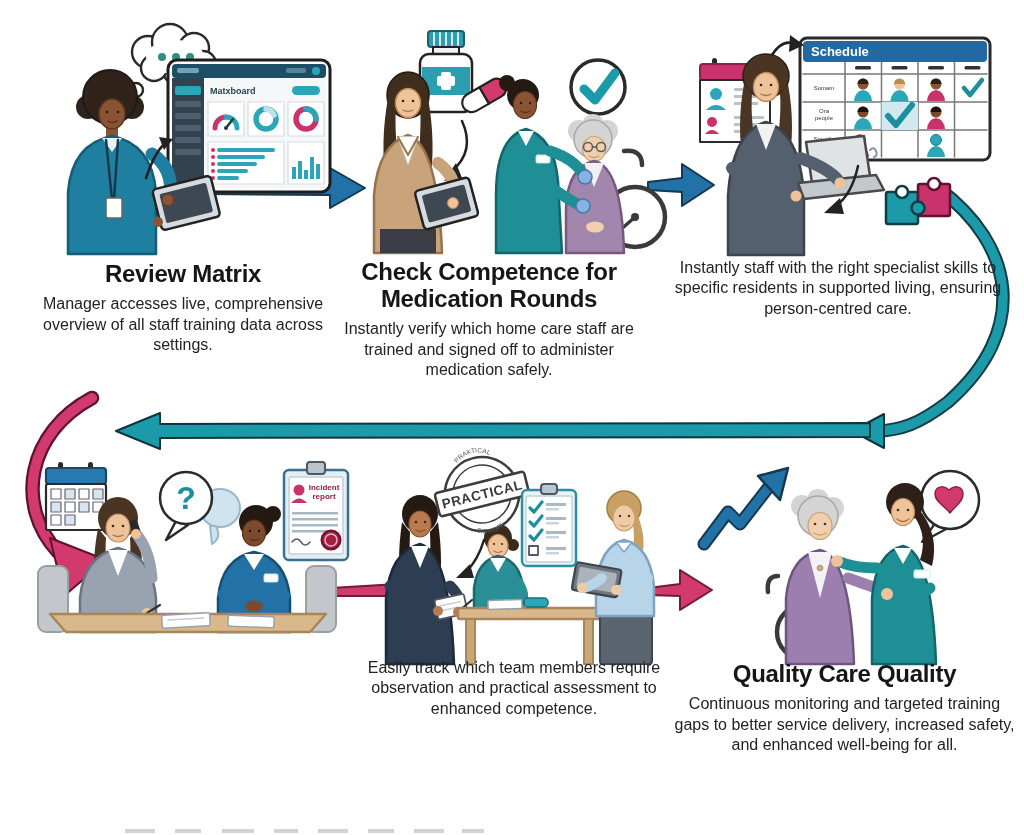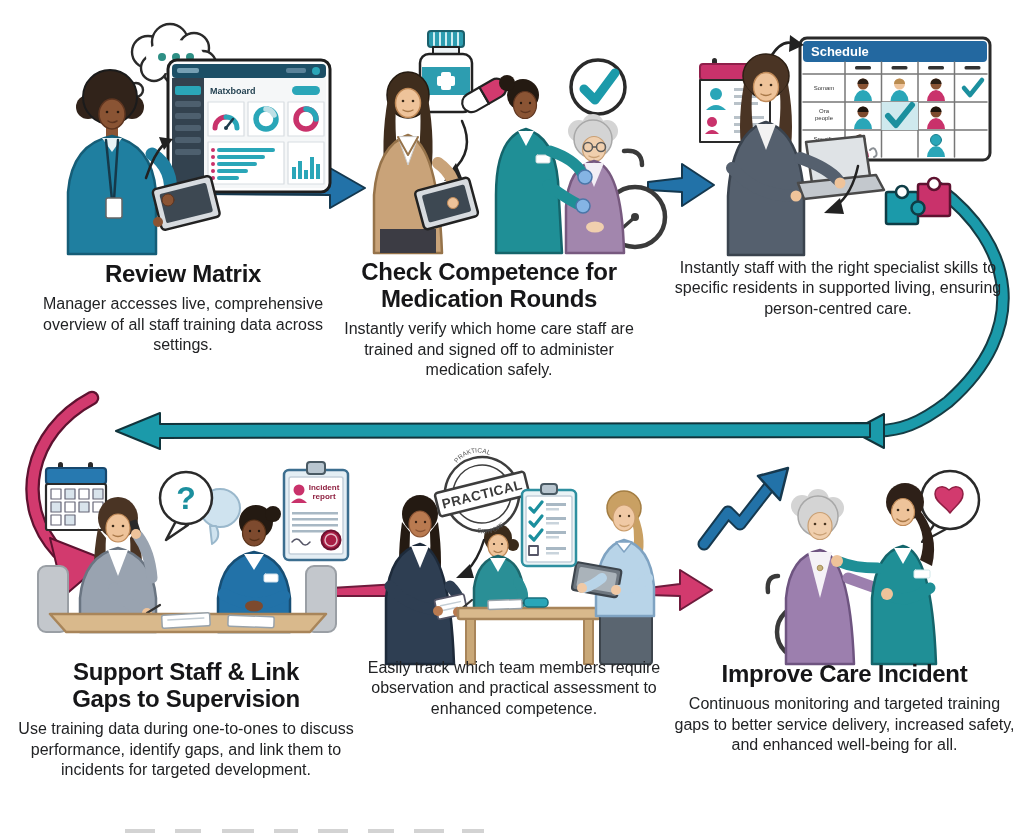--- a/index.html
+++ b/index.html
@@ -597,26 +597,21 @@
   <p class="step-body">Manager accesses live, comprehensive overview of all staff training data across settings.</p>
 </div>
 <div class="textblock" style="left:328px;top:258px;width:322px">
   <h3 class="step-title">Check Competence for
 Medication Rounds</h3>
   <p class="step-body">Instantly verify which home care staff are trained and signed off to administer medication safely.</p>
 </div>
 <div class="textblock" style="left:668px;top:258px;width:340px">
   <p class="step-body">Instantly staff with the right specialist skills to specific residents in supported living, ensuring person-centred care.</p>
 </div>
-<div class="textblock" style="left:12px;top:658px;width:348px">
-  <h3 class="step-title">Support Staff &amp; Link
-Gaps to Supervision</h3>
-  <p class="step-body">Use training data during one-to-ones to discuss performance, identify gaps, and link them to incidents for targeted development.</p>
-</div>
 <div class="textblock" style="left:362px;top:658px;width:304px">
   <p class="step-body">Easily track which team members require observation and practical assessment to enhanced competence.</p>
 </div>
 <div class="textblock" style="left:672px;top:660px;width:345px">
-  <h3 class="step-title">Improve Care Incident</h3>
+  <h3 class="step-title">Quality Care Quality</h3>
   <p class="step-body">Continuous monitoring and targeted training gaps to better service delivery, increased safety, and enhanced well-being for all.</p>
 </div>
 
 </div>
 
 </body></html>

